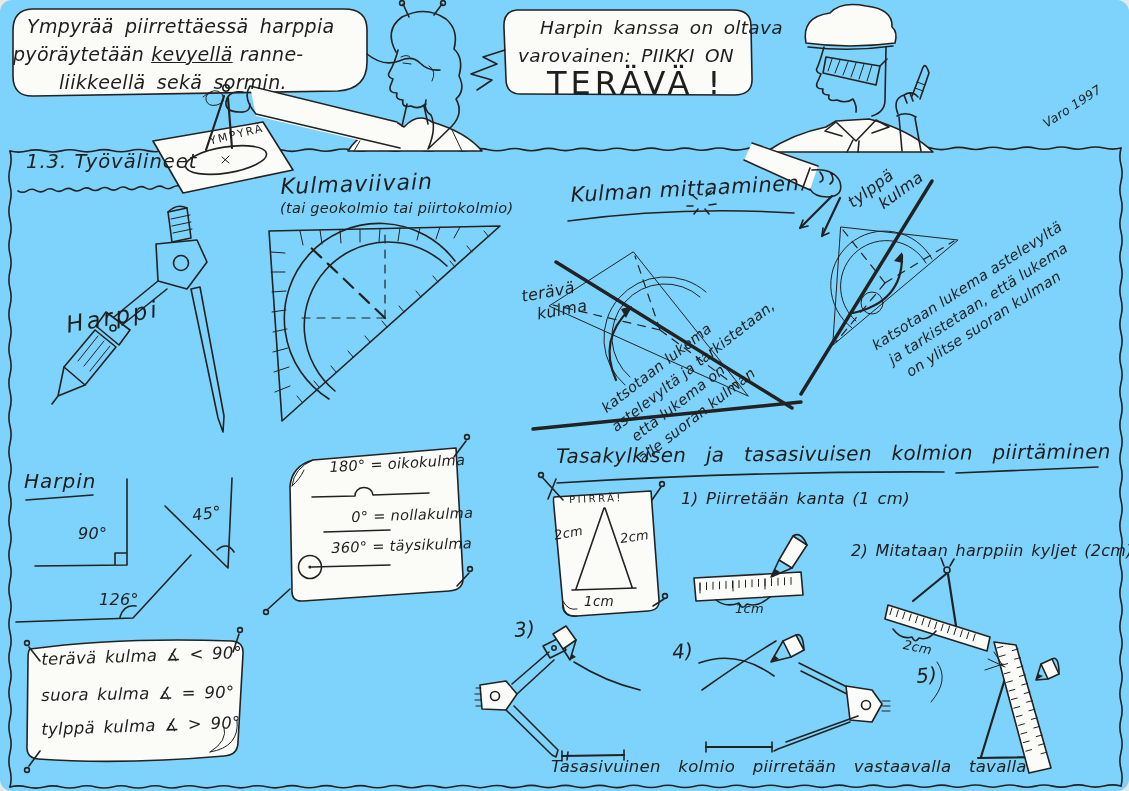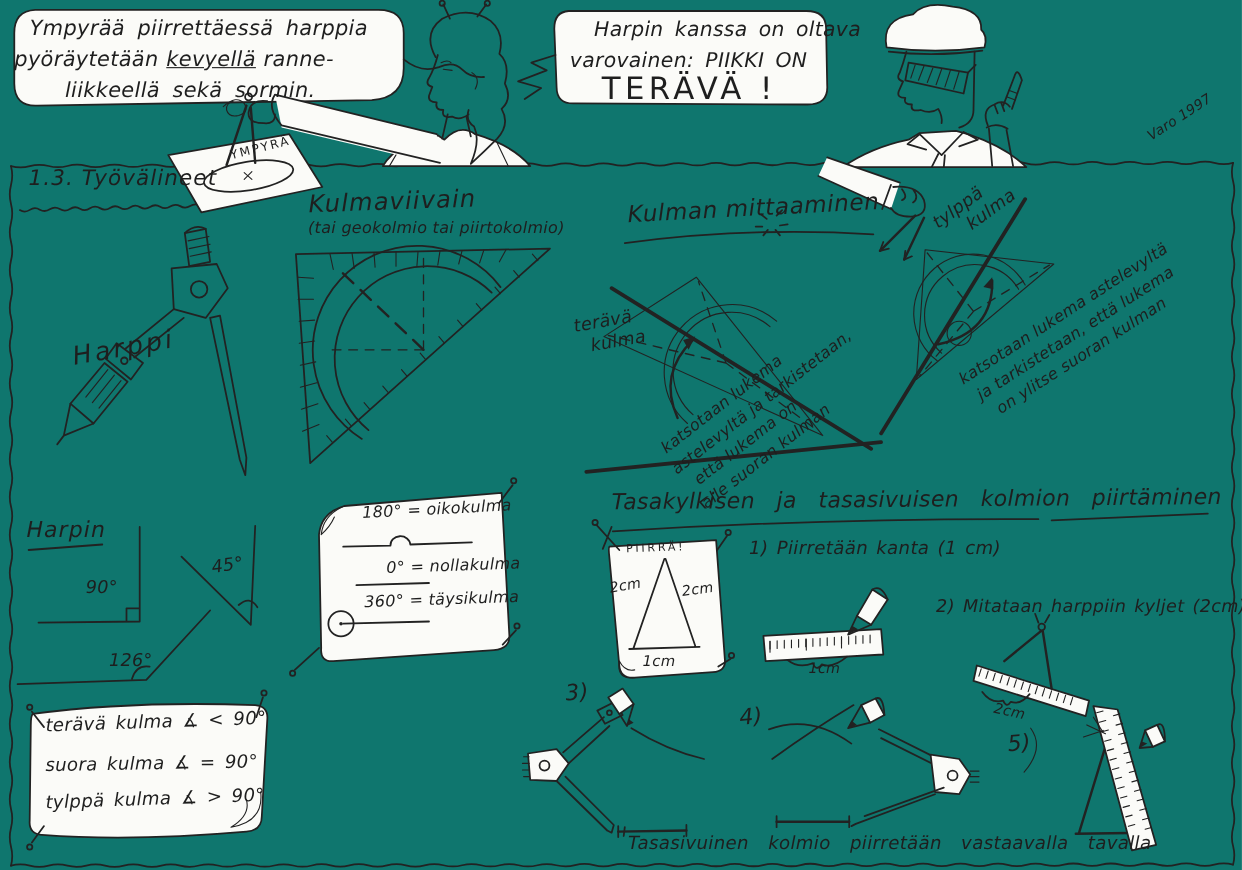--- a/index.html
+++ b/index.html
@@ -1,17 +1,17 @@
 <!DOCTYPE html>
 <html><head>
 <meta charset="utf-8">
 <style>
   html,body{margin:0;padding:0;background:#e8e8e6;}
-  .page{position:relative;width:1129px;height:791px;background:#0f766e;overflow:hidden;
-        font-family:"DejaVu Sans",sans-serif;color:#1e1e1e;}
+  .page{position:relative;width:1129px;height:791px;background:#7dd3fc;overflow:hidden;
+        font-family:"DejaVu Sans",sans-serif;color:#1e1e1e;border-radius:12px;}
   svg.art{position:absolute;left:0;top:0;width:1129px;height:791px;}
   .art *{fill:none;stroke:#222;stroke-width:1.6;stroke-linecap:round;stroke-linejoin:round;}
   .art .thin{stroke-width:1;}
   .art .th2{stroke-width:2.2;}
   .art .thick{stroke-width:3.4;}
   .art .dash{stroke-dasharray:8 7;stroke-width:1.2;}
   .art .dashb{stroke-dasharray:13 9;stroke-width:2.2;}
   .art .pf{fill:#fbfbf8;}
   .art .ink{fill:#222;stroke:none;}
   .t{position:absolute;white-space:nowrap;font-style:italic;letter-spacing:.3px;transform-origin:left top;}
@@ -268,21 +268,21 @@
 </svg>
 
 <div class="t" style="left:27px;top:15px;font-size:19px;word-spacing:5px;">Ympyrää piirrettäessä harppia</div>
 <div class="t" style="left:13px;top:43px;font-size:19px;">
   <span class="sp">pyöräytetään</span><span class="sp u">kevyellä</span><span>ranne-</span>
 </div>
 <div class="t" style="left:27px;top:71px;font-size:19px;word-spacing:5px;margin-left:32px;">liikkeellä sekä sormin.</div>
 
 <div class="t" style="left:520px;top:17px;font-size:18.5px;word-spacing:4px;margin-left:20px;">Harpin kanssa on oltava</div>
 <div class="t" style="left:518px;top:45px;font-size:18.5px;word-spacing:4px;">varovainen: PIIKKI ON</div>
-<div class="t up" style="left:547px;top:64px;font-size:28px;letter-spacing:4px;text-align:right;">TERÄVÄ !</div>
+<div class="t up" style="left:547px;top:64px;font-size:32px;letter-spacing:4px;text-align:right;">TERÄVÄ !</div>
 
 <div class="t" style="left:1040px;top:118px;font-size:12.5px;transform:rotate(-33deg);">Varo 1997</div>
 
 <div class="t" style="left:26px;top:150px;font-size:19.5px;letter-spacing:1px;">1.3. Työvälineet</div>
 
 <div class="t up" style="left:208px;top:135px;font-size:11px;letter-spacing:2px;transform:rotate(-14deg);">YMPYRÄ</div>
 
 <div class="t" style="left:64px;top:312px;font-size:23px;letter-spacing:3px;transform:rotate(-10deg);">Harppi</div>
 
 <div class="t" style="left:280px;top:174px;font-size:22px;letter-spacing:1px;transform:rotate(-2deg);">Kulmaviivain</div>
@@ -336,15 +336,15 @@
 <div class="t" style="left:681px;top:489px;font-size:16.5px;word-spacing:2px;">1) Piirretään kanta (1 cm)</div>
 <div class="t" style="left:735px;top:601px;font-size:13px;">1cm</div>
 
 <div class="t" style="left:851px;top:541px;font-size:16px;word-spacing:2px;">2) Mitataan harppiin kyljet (2cm)</div>
 <div class="t" style="left:905px;top:637px;font-size:13px;transform:rotate(12deg);">2cm</div>
 
 <div class="t" style="left:513px;top:618px;font-size:20px;transform:rotate(-5deg);">3)</div>
 <div class="t" style="left:671px;top:640px;font-size:20px;transform:rotate(-5deg);">4)</div>
 <div class="t" style="left:915px;top:664px;font-size:20px;transform:rotate(-5deg);">5)</div>
 
-<div class="t" style="left:571px;top:757px;font-size:16.5px;word-spacing:12px;">Tasasivuinen kolmio piirretään vastaavalla tavalla</div>
+<div class="t" style="left:551px;top:757px;font-size:16.5px;word-spacing:12px;">Tasasivuinen kolmio piirretään vastaavalla tavalla</div>
 
 </div>
 
 </body></html>

